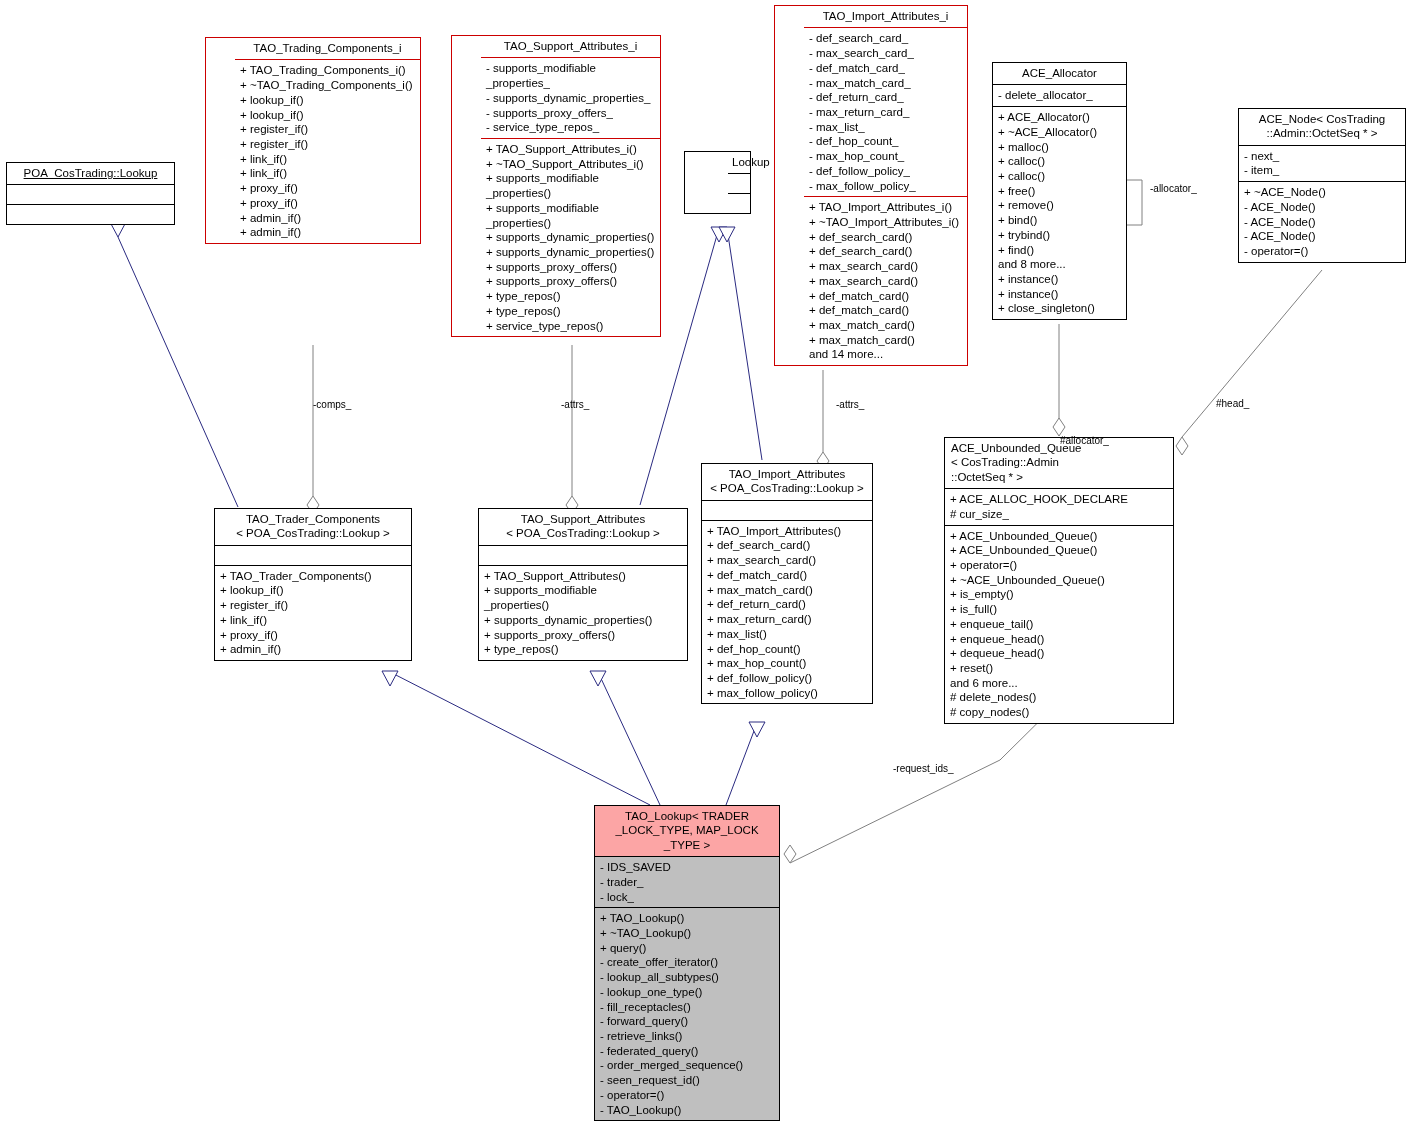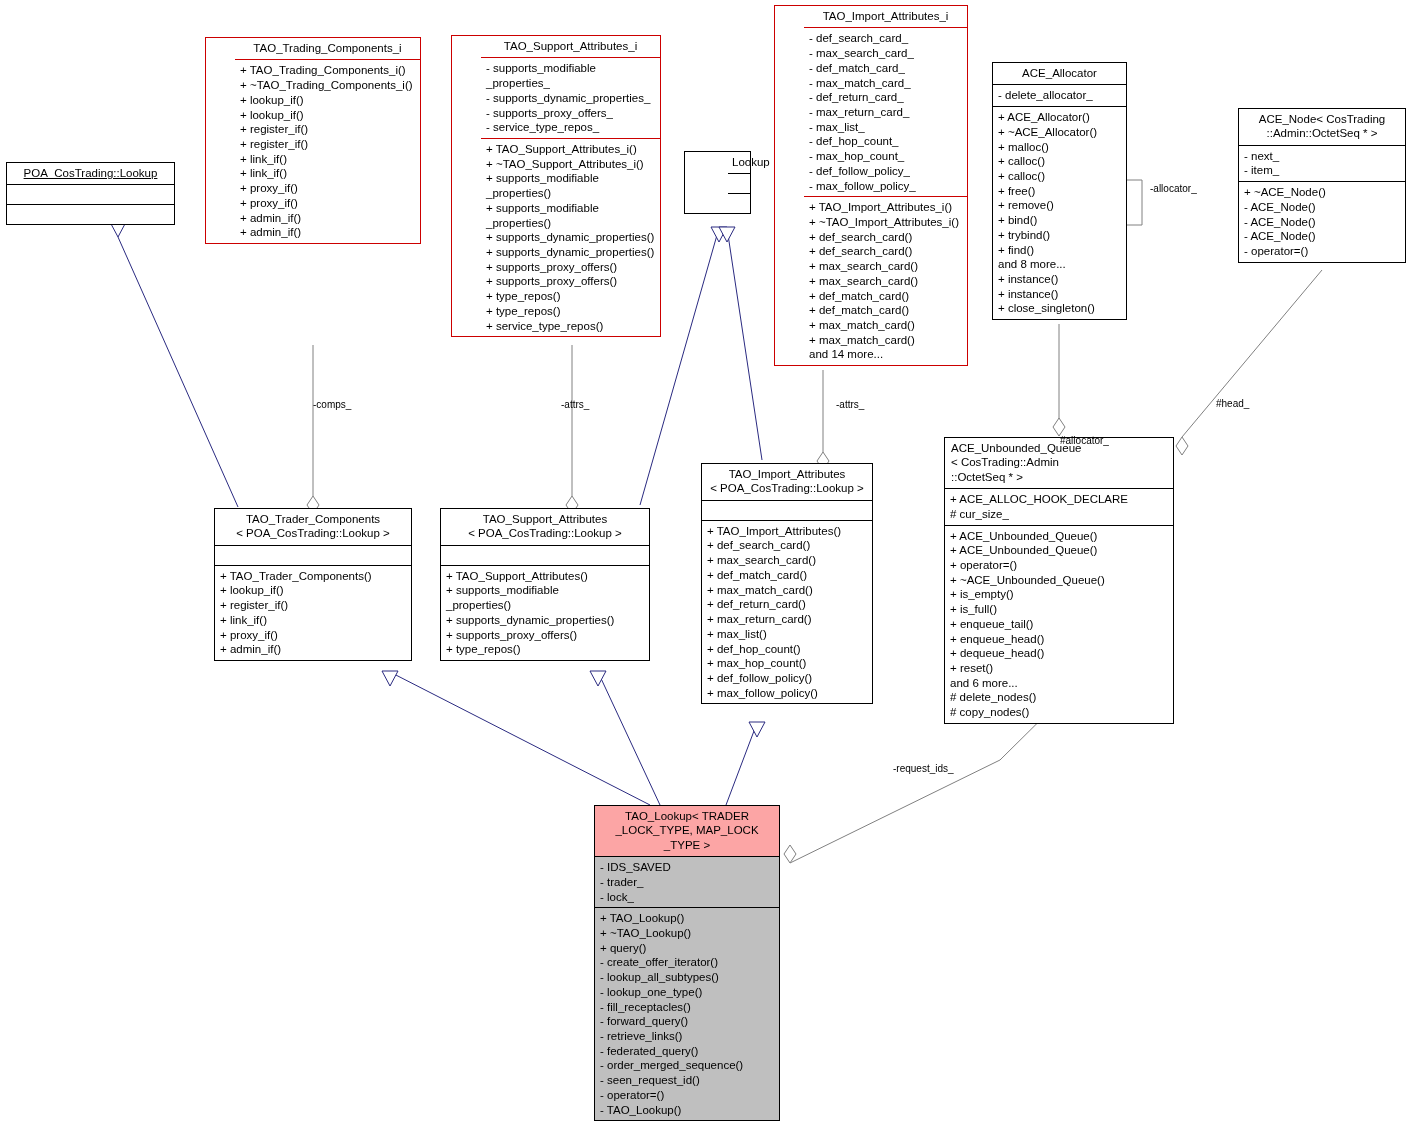--- a/index.html
+++ b/index.html
@@ -225,21 +225,21 @@
     <div class="sec">
       <div>+ TAO_Trader_Components()</div>
       <div>+ lookup_if()</div>
       <div>+ register_if()</div>
       <div>+ link_if()</div>
       <div>+ proxy_if()</div>
       <div>+ admin_if()</div>
     </div>
   </div>
 
-  <div class="node" style="left:440px; top:508px; width:210px;">
+  <div class="node" style="left:478px; top:508px; width:210px;">
     <div class="title">TAO_Support_Attributes
 &lt; POA_CosTrading::Lookup &gt;</div>
     <div class="sec empty"></div>
     <div class="sec">
       <div>+ TAO_Support_Attributes()</div>
       <div>+ supports_modifiable</div>
       <div>_properties()</div>
       <div>+ supports_dynamic_properties()</div>
       <div>+ supports_proxy_offers()</div>
       <div>+ type_repos()</div>

